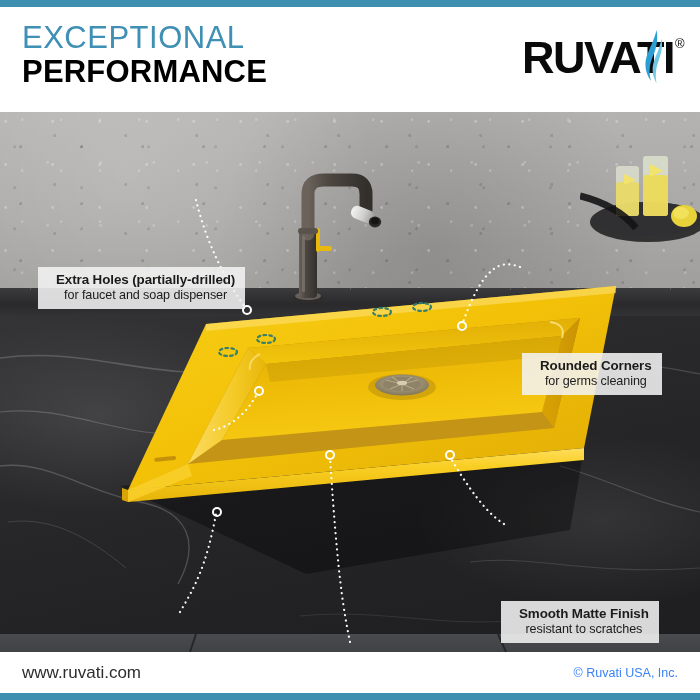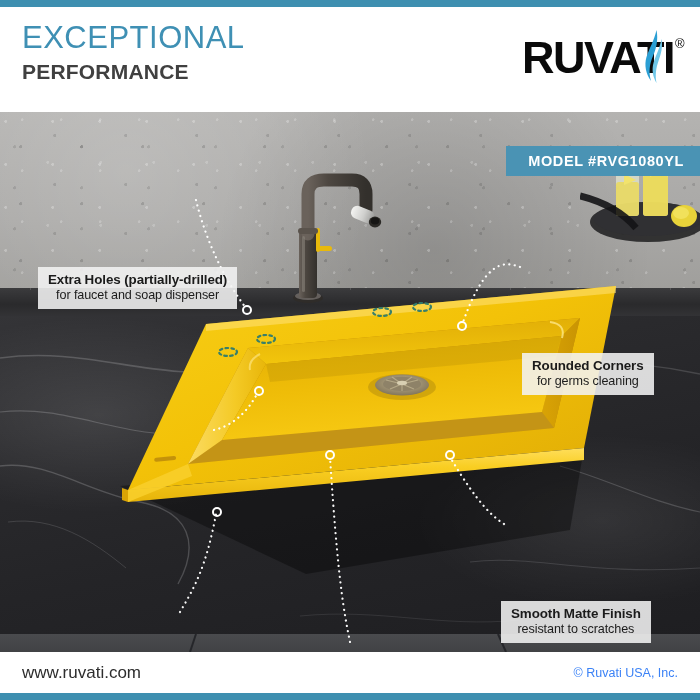--- a/index.html
+++ b/index.html
@@ -16,21 +16,21 @@
   .top-bar { position:absolute; top:0; left:0; width:700px; height:7px; background:#3e8fb0; }
 
   
   .header { position:absolute; top:7px; left:0; width:700px; height:105px; background:#fff;border-radius:11px; }
   .headline { position:absolute; left:22px; top:14px; }
   .headline .l1 {
     font-size:31px; letter-spacing:.5px; color:#3f90b4; font-weight:400;
     line-height:34px; white-space:nowrap;
   }
   .headline .l2 {
-    font-size:21px; letter-spacing:.2px; color:#404040; font-weight:bold;
+    font-size:31px; letter-spacing:.2px; color:#000000; font-weight:bold;
     line-height:34px; white-space:nowrap;
   }
 
   
   .logo { position:absolute; right:18px; top:25px; height:48px; display:flex; align-items:flex-end; }
   .logo-word {
     font-size:45px; font-weight:bold; letter-spacing:-1.5px; color:#0a0a0a;
     line-height:45px; font-family:"Liberation Sans", sans-serif;
     position:relative;
   }
@@ -106,21 +106,21 @@
     display:flex; align-items:center;
     padding:0 16px 0 22px;
     font-size:14.5px; font-weight:bold; letter-spacing:.6px;
     white-space:nowrap;
   }
 
   
   .callout {
     position:absolute;
     background:rgba(242,242,242,.88);
-    padding:5px 10px 6px 10px;
+    padding:5px 10px 6px 18px;
     color:#1b1b1b;
     line-height:15.5px;
   }
   .callout .t { font-size:13.4px; font-weight:bold; white-space:nowrap; letter-spacing:-.1px; }
   .callout .s { font-size:12.6px; font-weight:normal; white-space:nowrap; letter-spacing:-.1px;text-align:center; }
 
   .c-extraholes  { left:38px;  top:155px; }
   .c-rounded     { left:522px; top:241px; }
   .c-nonporous   { left:38px;  top:405px; }
   .c-matte       { left:501px; top:489px; }
@@ -333,21 +333,20 @@
       <g fill="none" stroke="#ffffff" stroke-width="2">
         <circle cx="247" cy="198" r="4"></circle>
         <circle cx="462" cy="214" r="4"></circle>
         <circle cx="259" cy="279" r="4"></circle>
         <circle cx="217" cy="400" r="4"></circle>
         <circle cx="330" cy="343" r="4"></circle>
         <circle cx="450" cy="343" r="4"></circle>
       </g>
     </svg>
 
-    <div class="model-badge">MODEL #RVG1080YL</div>
 
     <div class="callout c-extraholes">
       <div class="t">Extra Holes (partially-drilled)</div>
       <div class="s">for faucet and soap dispenser</div>
     </div>
 
     <div class="callout c-rounded">
       <div class="t">Rounded Corners</div>
       <div class="s">for germs cleaning</div>
     </div>

